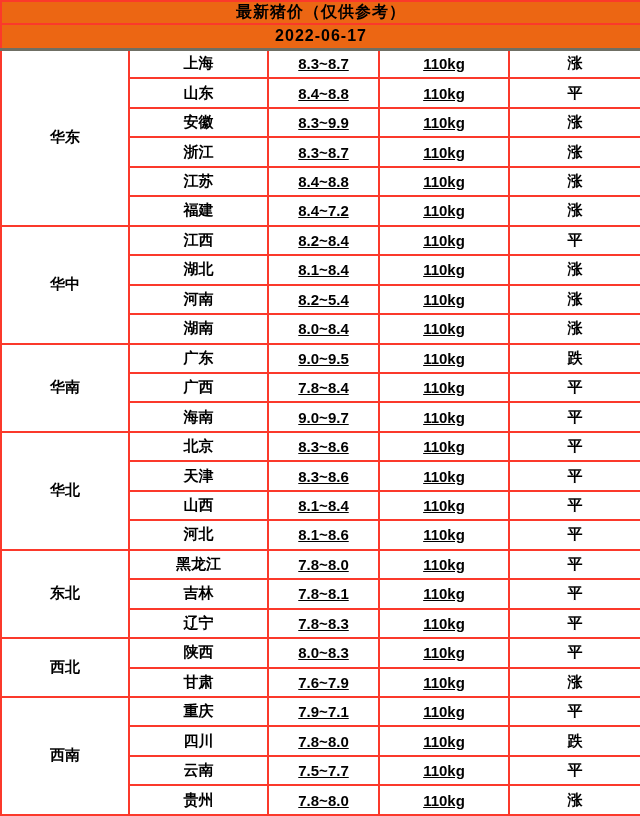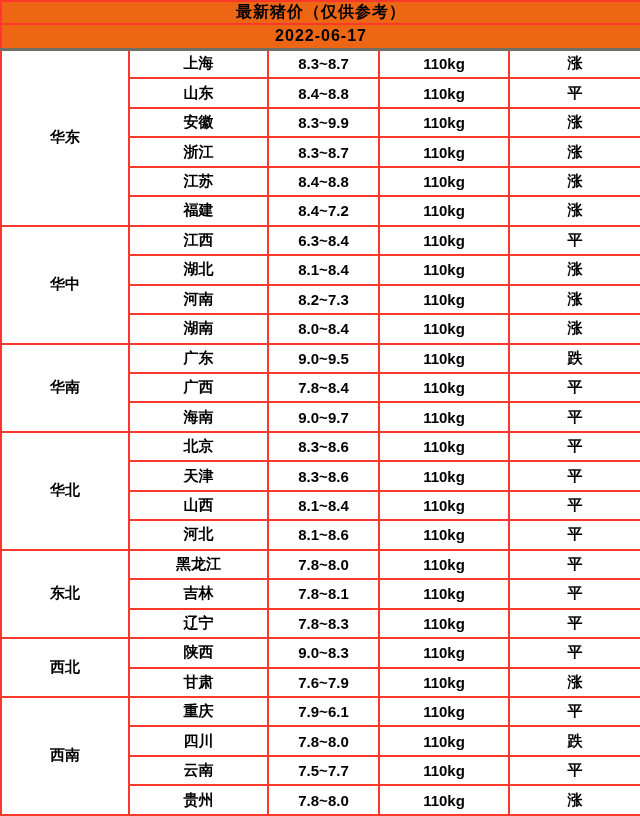--- a/index.html
+++ b/index.html
@@ -39,21 +39,21 @@
     background: var(--header-bg);
     font-size: 16px;
     letter-spacing: 1px;
   }
   tr.title-row { height: 22px; }
   tr.date-row  { height: 25px; }
   tr.date-row td { border-bottom: 3px solid var(--divider); }
   tr.data-row { height: 29px; }
   td.region-cell { font-size: 16px; }
   td.province-cell { font-size: 15px; }
-  td.price-cell, td.weight-cell { font-size: 14px; }
+  td.price-cell, td.weight-cell { font-size: 14px; text-decoration: underline; }
   td.trend-cell { font-size: 15px; }
   td.trend-up   { color: var(--up); }
   td.trend-down { color: var(--down); }
   td.trend-flat { color: var(--flat); }
 </style>
 </head>
 <body>
 
 <table class="price-table">
   <colgroup>
@@ -105,33 +105,33 @@
       </tr>
       <tr class="data-row">
         <td class="province-cell">福建</td>
         <td class="price-cell">8.4~7.2</td>
         <td class="weight-cell">110kg</td>
         <td class="trend-cell trend-up">涨</td>
       </tr>
       <tr class="data-row">
         <td class="region-cell" rowspan="4">华中</td>
         <td class="province-cell">江西</td>
-        <td class="price-cell">6.3~8.4</td>
+        <td class="price-cell">8.2~8.4</td>
         <td class="weight-cell">110kg</td>
         <td class="trend-cell trend-flat">平</td>
       </tr>
       <tr class="data-row">
         <td class="province-cell">湖北</td>
         <td class="price-cell">8.1~8.4</td>
         <td class="weight-cell">110kg</td>
         <td class="trend-cell trend-up">涨</td>
       </tr>
       <tr class="data-row">
         <td class="province-cell">河南</td>
-        <td class="price-cell">8.2~7.3</td>
+        <td class="price-cell">8.2~5.4</td>
         <td class="weight-cell">110kg</td>
         <td class="trend-cell trend-up">涨</td>
       </tr>
       <tr class="data-row">
         <td class="province-cell">湖南</td>
         <td class="price-cell">8.0~8.4</td>
         <td class="weight-cell">110kg</td>
         <td class="trend-cell trend-up">涨</td>
       </tr>
       <tr class="data-row">
@@ -193,34 +193,34 @@
       </tr>
       <tr class="data-row">
         <td class="province-cell">辽宁</td>
         <td class="price-cell">7.8~8.3</td>
         <td class="weight-cell">110kg</td>
         <td class="trend-cell trend-flat">平</td>
       </tr>
       <tr class="data-row">
         <td class="region-cell" rowspan="2">西北</td>
         <td class="province-cell">陕西</td>
-        <td class="price-cell">9.0~8.3</td>
+        <td class="price-cell">8.0~8.3</td>
         <td class="weight-cell">110kg</td>
         <td class="trend-cell trend-flat">平</td>
       </tr>
       <tr class="data-row">
         <td class="province-cell">甘肃</td>
         <td class="price-cell">7.6~7.9</td>
         <td class="weight-cell">110kg</td>
         <td class="trend-cell trend-up">涨</td>
       </tr>
       <tr class="data-row">
         <td class="region-cell" rowspan="4">西南</td>
         <td class="province-cell">重庆</td>
-        <td class="price-cell">7.9~6.1</td>
+        <td class="price-cell">7.9~7.1</td>
         <td class="weight-cell">110kg</td>
         <td class="trend-cell trend-flat">平</td>
       </tr>
       <tr class="data-row">
         <td class="province-cell">四川</td>
         <td class="price-cell">7.8~8.0</td>
         <td class="weight-cell">110kg</td>
         <td class="trend-cell trend-down">跌</td>
       </tr>
       <tr class="data-row">

